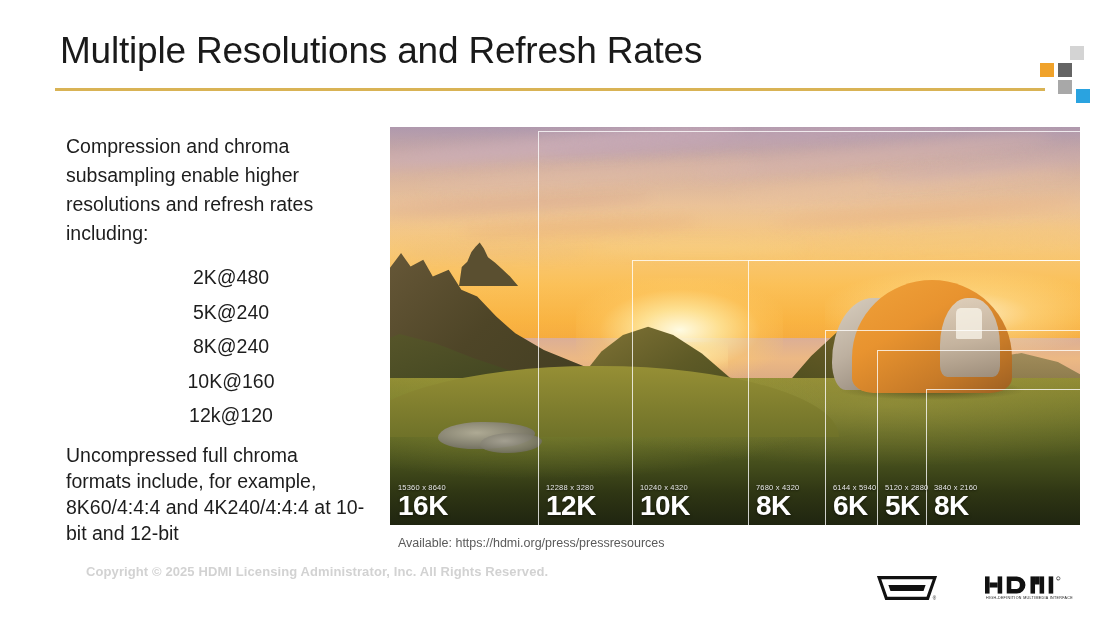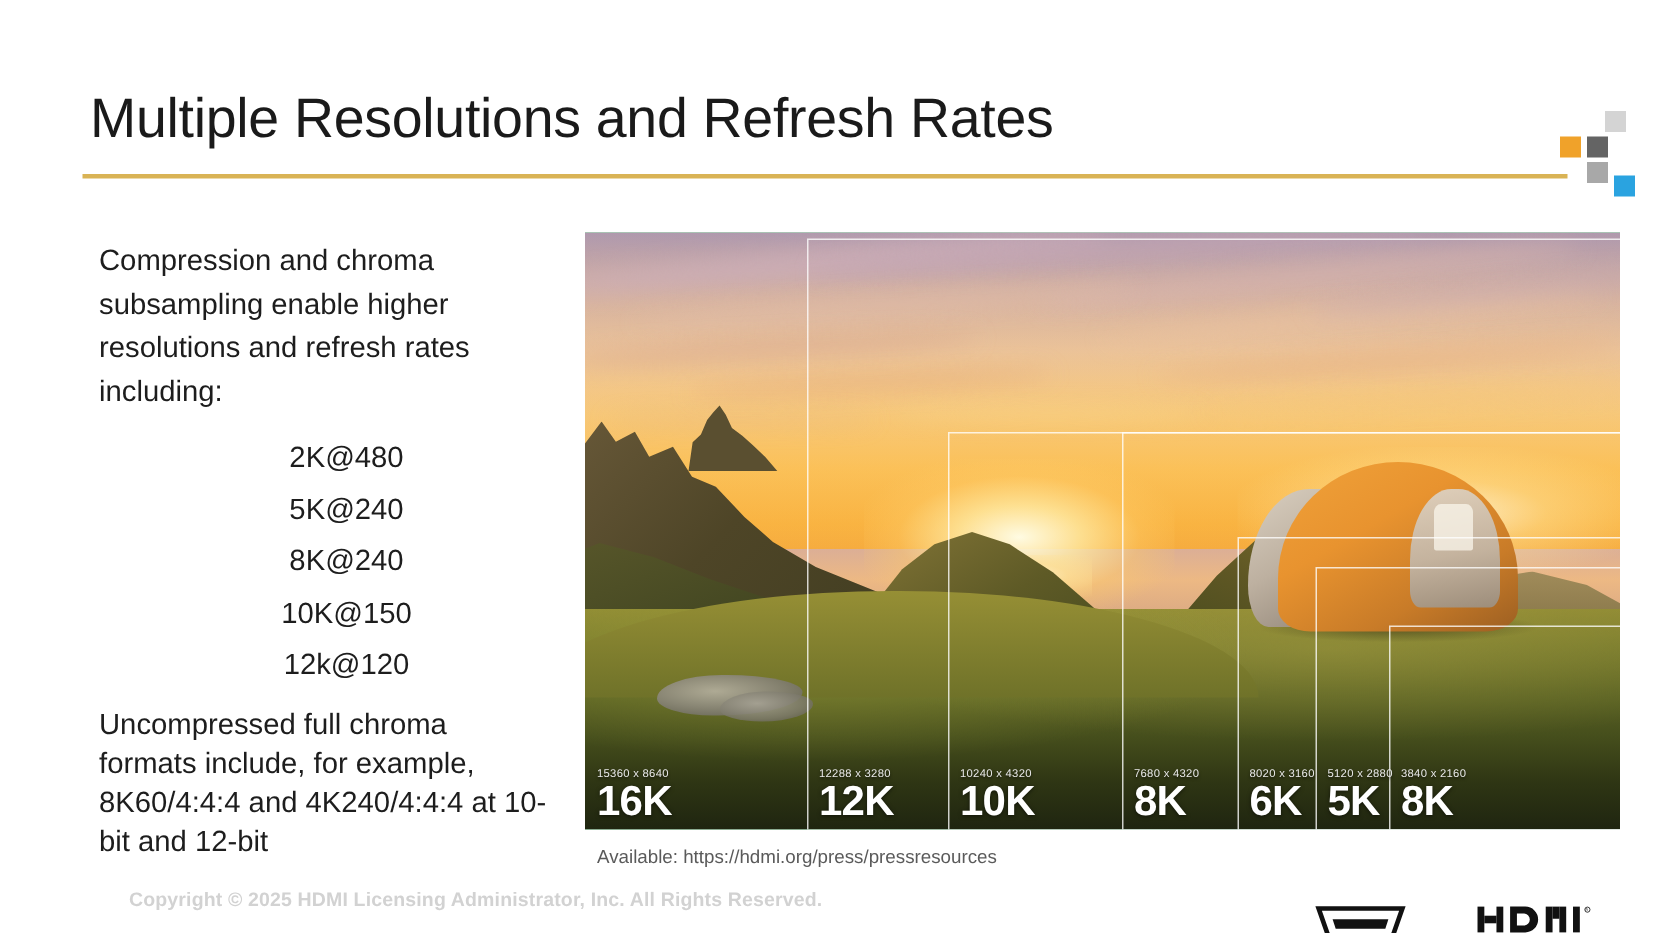--- a/index.html
+++ b/index.html
@@ -1,21 +1,21 @@
 <!DOCTYPE html>
 <html><head>
 <meta charset="utf-8">
 <style>
   html,body{margin:0;padding:0;}
   body{
     width:1111px;height:622px;background:#ffffff;overflow:hidden;
     font-family:"Liberation Sans","DejaVu Sans",sans-serif;
     position:relative;
   }
-  .slide{position:absolute;inset:0;background:#fff;margin-top:28px;}
+  .slide{position:absolute;inset:0;background:#fff;}
 
   
   .title{
     position:absolute;left:60px;top:30px;
     font-size:37px;font-weight:400;color:#1a1a1a;
     letter-spacing:-0.2px;white-space:nowrap;
   }
   .rule{
     position:absolute;left:55px;top:88px;width:990px;height:3px;
     background:#d9b355;
@@ -41,21 +41,21 @@
     text-align:center;padding-left:30px;
   }
   .para2{
     position:absolute;left:66px;top:442px;width:300px;
     font-size:19.5px;line-height:26px;color:#1d1d1d;
   }
 
   
   .photo{
     position:absolute;left:390px;top:127px;width:690px;height:398px;
-    overflow:hidden;background:#15803d;
+    overflow:hidden;background:#8b5cf6;
   }
   .sky{
     position:absolute;left:0;top:0;width:100%;height:66%;
     background:
       linear-gradient(to bottom,
         rgba(140,120,150,0.22) 0%,
         rgba(190,150,140,0.18) 18%,
         rgba(240,190,140,0.10) 40%,
         rgba(255,220,150,0.05) 58%,
         rgba(255,255,255,0.0) 100%),
@@ -262,21 +262,21 @@
     <i class="sq-midgray"></i>
     <i class="sq-blue"></i>
   </div>
 
   <div class="body-col">
     <div class="para">Compression and chroma subsampling enable higher resolutions and refresh rates including:</div>
     <div class="res-list">
       <div class="res-item">2K@480</div>
       <div class="res-item">5K@240</div>
       <div class="res-item">8K@240</div>
-      <div class="res-item">10K@150</div>
+      <div class="res-item">10K@160</div>
       <div class="res-item">12k@120</div>
     </div>
   </div>
 
   <div class="para2">Uncompressed full chroma formats include, for example, 8K60/4:4:4  and 4K240/4:4:4 at 10-bit and 12-bit</div>
 
   <div class="photo">
     <div class="sky">
       <div class="cloud c1"></div>
         <div class="cloud c2"></div>
@@ -337,21 +337,21 @@
       </div>
       <div class="lbl" style="left:250px;">
         <div class="px">10240 x 4320</div>
         <div class="kk">10K</div>
       </div>
       <div class="lbl" style="left:366px;">
         <div class="px">7680 x 4320</div>
         <div class="kk">8K</div>
       </div>
       <div class="lbl" style="left:443px;">
-        <div class="px">8020 x 3160</div>
+        <div class="px">6144 x 5940</div>
         <div class="kk">6K</div>
       </div>
       <div class="lbl" style="left:495px;">
         <div class="px">5120 x 2880</div>
         <div class="kk">5K</div>
       </div>
       <div class="lbl" style="left:544px;">
         <div class="px">3840 x 2160</div>
         <div class="kk">8K</div>
       </div>

